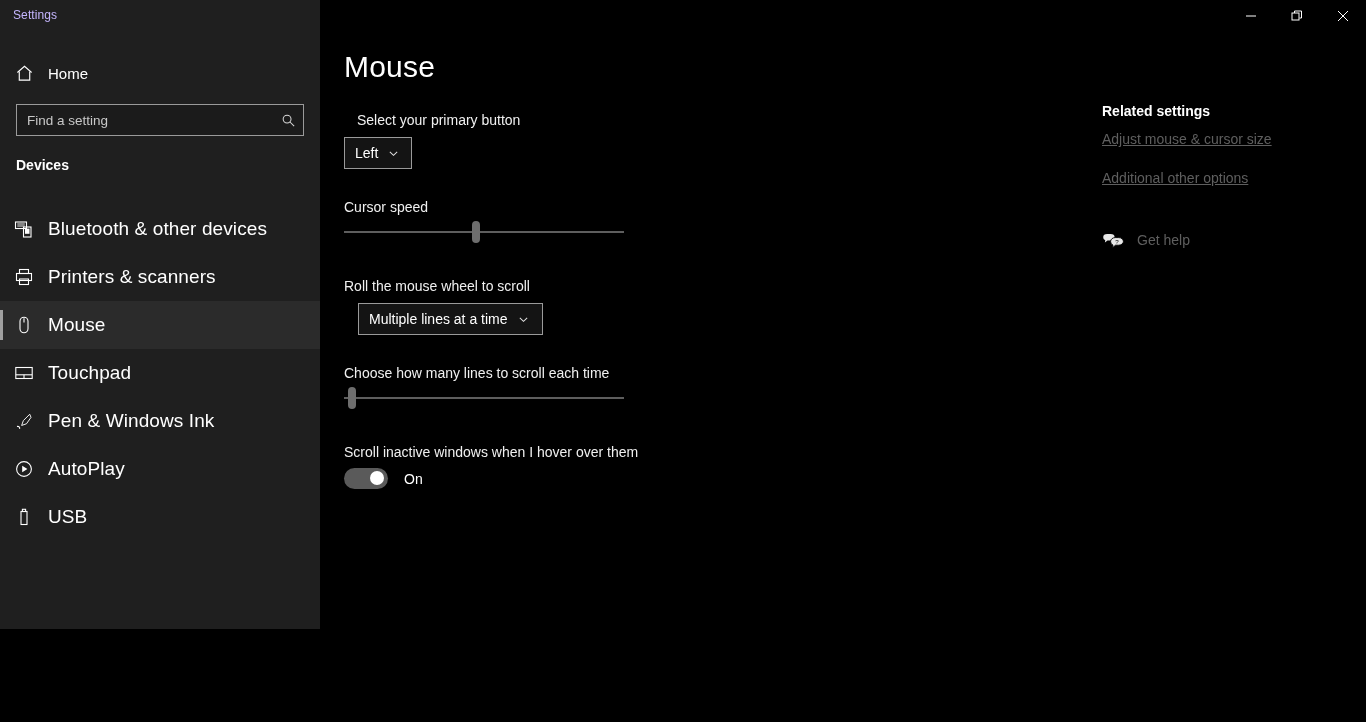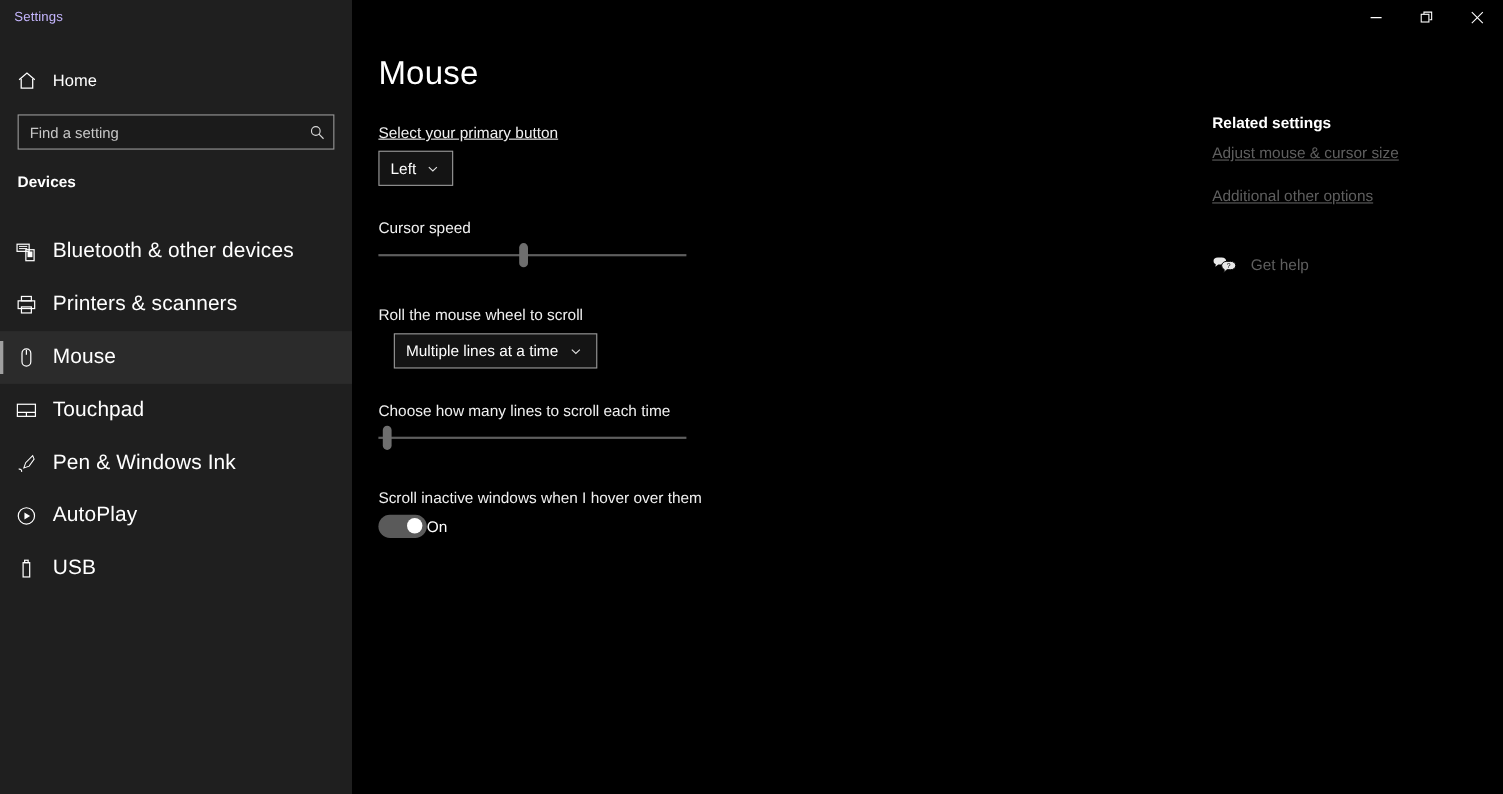--- a/index.html
+++ b/index.html
@@ -33,21 +33,21 @@
   .wbtn {
     width: 46px; height: 32px;
     display: flex; align-items: center; justify-content: center;
     color: #ffffff;
   }
   .wbtn svg { display: block; }
 
   
   .sidebar {
     position: absolute; left: 0; top: 0;
-    width: 320px; height: 722px;
+    width: 320px; height: 629px;
     background: #1f1f1f;
   }
   .home-row {
     position: absolute; left: 0; top: 57px;
     width: 320px; height: 32px;
     display: flex; align-items: center;
   }
   .home-icon {
     width: 48px; display: flex; align-items: center; justify-content: center;
     color: #ffffff;
@@ -148,21 +148,21 @@
   .slider .thumb {
     position: absolute; top: 4px;
     width: 8px; height: 22px;
     border-radius: 4px;
     background: #6e6e6e;
     margin-left: -4px;
   }
 
   .toggle-row {
     position: absolute; left: 344px; top: 468px;
-    display: flex; align-items: center; 
+    display: flex; align-items: center; gap: 16px;
   }
   .toggle {
     width: 44px; height: 21px;
     border-radius: 11px;
     background: #5a5a5a;
     position: relative;
   }
   .toggle .knob {
     position: absolute; top: 3px; right: 4px;
     width: 14px; height: 14px;
@@ -335,21 +335,21 @@
       </div>
 
     </div>
   </div>
 
   <div class="content">
     <div class="page-title">Mouse</div>
   </div>
 
   <div>
-    <div class="lbl" style="left:344px; top:112px;text-decoration:underline;">Select your primary button</div>
+    <div class="lbl" style="left:357px; top:112px;">Select your primary button</div>
     <div class="combo" style="left:344px; top:137px; width:68px;">
       <span>Left</span>
       <span class="chev">
         <svg width="11" height="11" viewBox="0 0 12 12">
             <polyline points="2,4.2 6,8 10,4.2" fill="none" stroke="currentColor" stroke-width="1.1"></polyline>
           </svg>
       </span>
     </div>
   </div>
 

